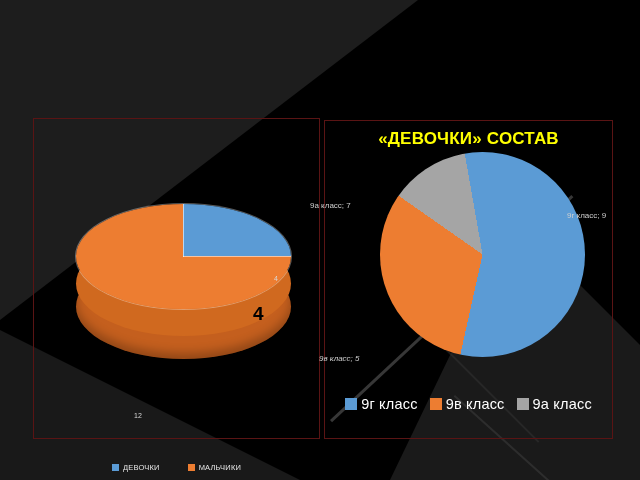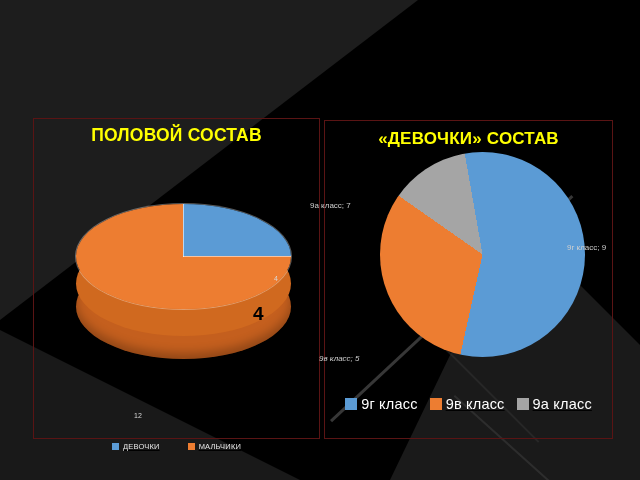--- a/index.html
+++ b/index.html
@@ -104,35 +104,35 @@
     position:absolute;left:240px;top:156px;font-size:7px;color:#d8d8d8;
   }
   .lbl-12-small{
     position:absolute;left:100px;top:293px;font-size:7px;color:#d8d8d8;
   }
 
   .legend{
     position:absolute;left:0;right:0;display:flex;justify-content:center;
     gap:10px;align-items:center;
   }
-  #legend-left{top:323px;gap:28px;}
-  .legend-item{display:flex;align-items:center;gap:4px;text-decoration:underline;}
+  #legend-left{top:344px;gap:28px;}
+  .legend-item{display:flex;align-items:center;gap:4px;}
   .legend-swatch{width:7px;height:7px;display:inline-block;}
   .legend-text{font-size:7.5px;color:#e6e6e6;letter-spacing:.2px;text-transform:uppercase;}
 
   
   .pie2d{
     position:absolute;left:55px;top:31px;width:205px;height:205px;border-radius:50%;
     background:conic-gradient(from -10deg,
       #5B9BD5 0deg 202.5deg,
       #ED7D31 202.5deg 315deg,
       #A5A5A5 315deg 360deg);
   }
   .pie-label{position:absolute;font-size:8px;color:#cfcfcf;white-space:nowrap;}
-  #lbl-9g{left:242px;top:90px;margin-top:32px;}
+  #lbl-9g{left:242px;top:90px;}
   #lbl-9a{left:-15px;top:80px;}
   #lbl-9v{left:-6px;top:233px;font-style:italic;}
 
   #legend-right{top:275px;gap:12px;}
   #legend-right .legend-swatch{width:12px;height:12px;}
   #legend-right .legend-text{font-size:14.5px;color:#ffffff;text-transform:none;}
 </style>
 </head>
 <body>
 
@@ -140,21 +140,20 @@
 
   <div class="bg-tri-topleft"></div>
   <div class="bg-tri-bottomleft"></div>
   <div class="bg-tri-bottomright"></div>
   <div class="bg-line-a"></div>
   <div class="bg-line-b"></div>
   <div class="bg-line-c"></div>
 
 
   <div class="panel" id="panel-left">
-    <div class="panel-title">ПОЛОВОЙ СОСТАВ</div>
 
     <div class="pie3d-wrap">
       <div class="pie3d-side"></div>
       <div class="pie3d-side-fill"></div>
       <div class="pie3d-top"></div>
       <div class="pie3d-sep"></div>
       <div class="pie3d-sep2"></div>
     </div>
 
     <div class="lbl-4-big">4</div>

